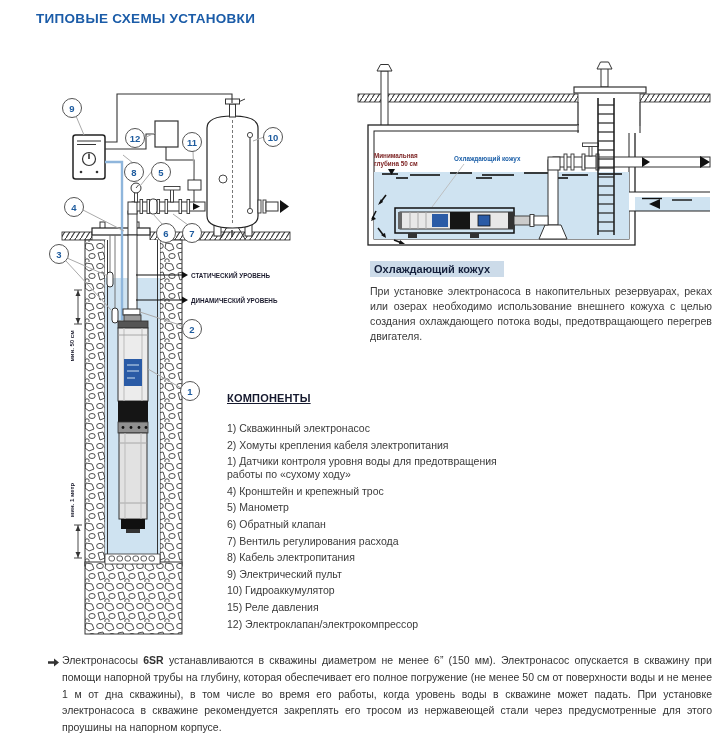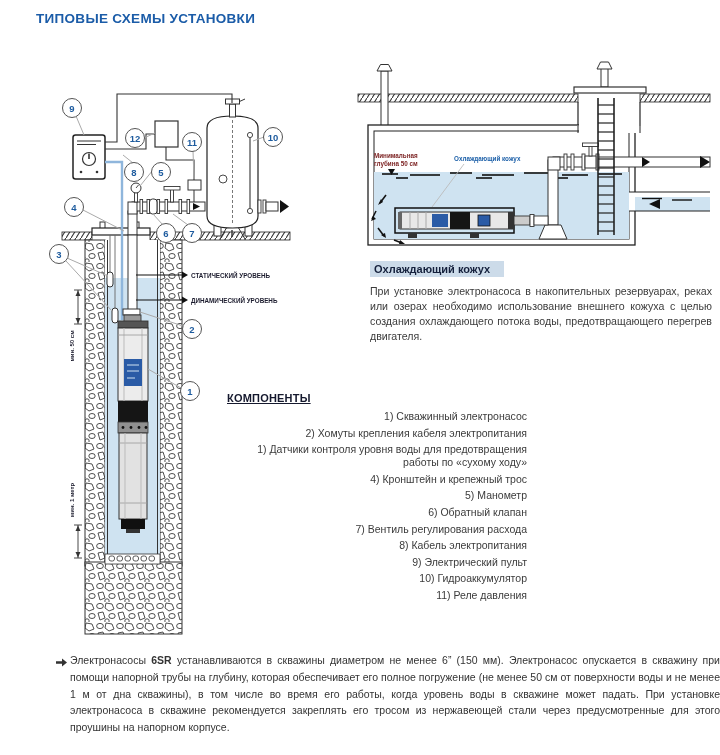--- a/index.html
+++ b/index.html
@@ -4,23 +4,23 @@
 <style>
   html,body{margin:0;padding:0;background:#fff;}
   body{width:720px;height:755px;position:relative;font-family:"Liberation Sans",sans-serif;overflow:hidden;}
   .abs{position:absolute;}
   #page-title{left:36px;top:11px;font-size:13.5px;font-weight:bold;color:#1b5ca8;letter-spacing:.3px;}
   #cooling-heading{left:370px;top:261px;width:130px;height:16px;background:#ccdbe9;color:#14203c;
     font-size:11px;font-weight:bold;line-height:16px;padding-left:4px;}
   #cooling-body{left:370px;top:284px;width:342px;font-size:10.6px;line-height:1.42;color:#3b3b3b;
     text-align:justify;}
   #components-heading{left:227px;top:392px;font-size:11px;font-weight:bold;color:#15192e;letter-spacing:.2px;text-decoration:underline;}
-  #components-list{left:227px;top:410px;width:300px;text-align:right;}
+  #components-list{left:227px;top:422px;width:300px;}
   .comp-item{font-size:10.5px;color:#3b3b3b;line-height:13px;margin-bottom:3.6px;}
-  #footer{left:56px;top:652px;width:664px;padding-left:14px;box-sizing:border-box;
+  #footer{left:48px;top:652px;width:664px;padding-left:14px;box-sizing:border-box;
     font-size:10.5px;line-height:1.6;color:#333;text-align:justify;}
   #footer .arrow{position:absolute;left:0;top:3px;}
   svg{font-family:"Liberation Sans",sans-serif;}
   svg text{user-select:none;}
   .dlabel{font-size:6.3px;font-weight:bold;fill:#1c1c2e;}
   .callout-num{font-size:9.5px;font-weight:bold;fill:#1d5b9e;}
 </style>
 </head>
 <body>
 
@@ -433,21 +433,22 @@
   <div class="comp-item">1) Скважинный электронасос</div>
   <div class="comp-item">2) Хомуты крепления кабеля электропитания</div>
   <div class="comp-item">1) Датчики контроля уровня воды для предотвращения работы по «сухому ходу»</div>
   <div class="comp-item">4) Кронштейн и крепежный трос</div>
   <div class="comp-item">5) Манометр</div>
   <div class="comp-item">6) Обратный клапан</div>
   <div class="comp-item">7) Вентиль регулирования расхода</div>
   <div class="comp-item">8) Кабель электропитания</div>
   <div class="comp-item">9) Электрический пульт</div>
   <div class="comp-item">10) Гидроаккумулятор</div>
-  <div class="comp-item">11) Реле давления</div>
+  <div class="comp-item">15) Реле давления</div>
+  <div class="comp-item">12) Электроклапан/электрокомпрессор</div>
 </div>
 
 <div class="abs" id="footer">
   <span class="arrow">
     <svg width="11" height="9" viewBox="0 0 11 9">
         <path d="M0,3.2 L6,3.2 L6,0.6 L11,4.5 L6,8.4 L6,5.8 L0,5.8 Z" fill="#333"></path>
       </svg>
   </span><span>Электронасосы </span><b>6SR</b><span> устанавливаются в скважины диаметром не менее 6” (150 мм). Электронасос опускается в скважину при помощи напорной трубы на глубину, которая обеспечивает его полное погружение (не менее 50 см от поверхности воды и не менее 1 м от дна скважины), в том числе во время его работы, когда уровень воды в скважине может падать. При установке электронасоса в скважине рекомендуется закреплять его тросом из нержавеющей стали через предусмотренные для этого проушины на напорном корпусе.</span>
 </div>
 

